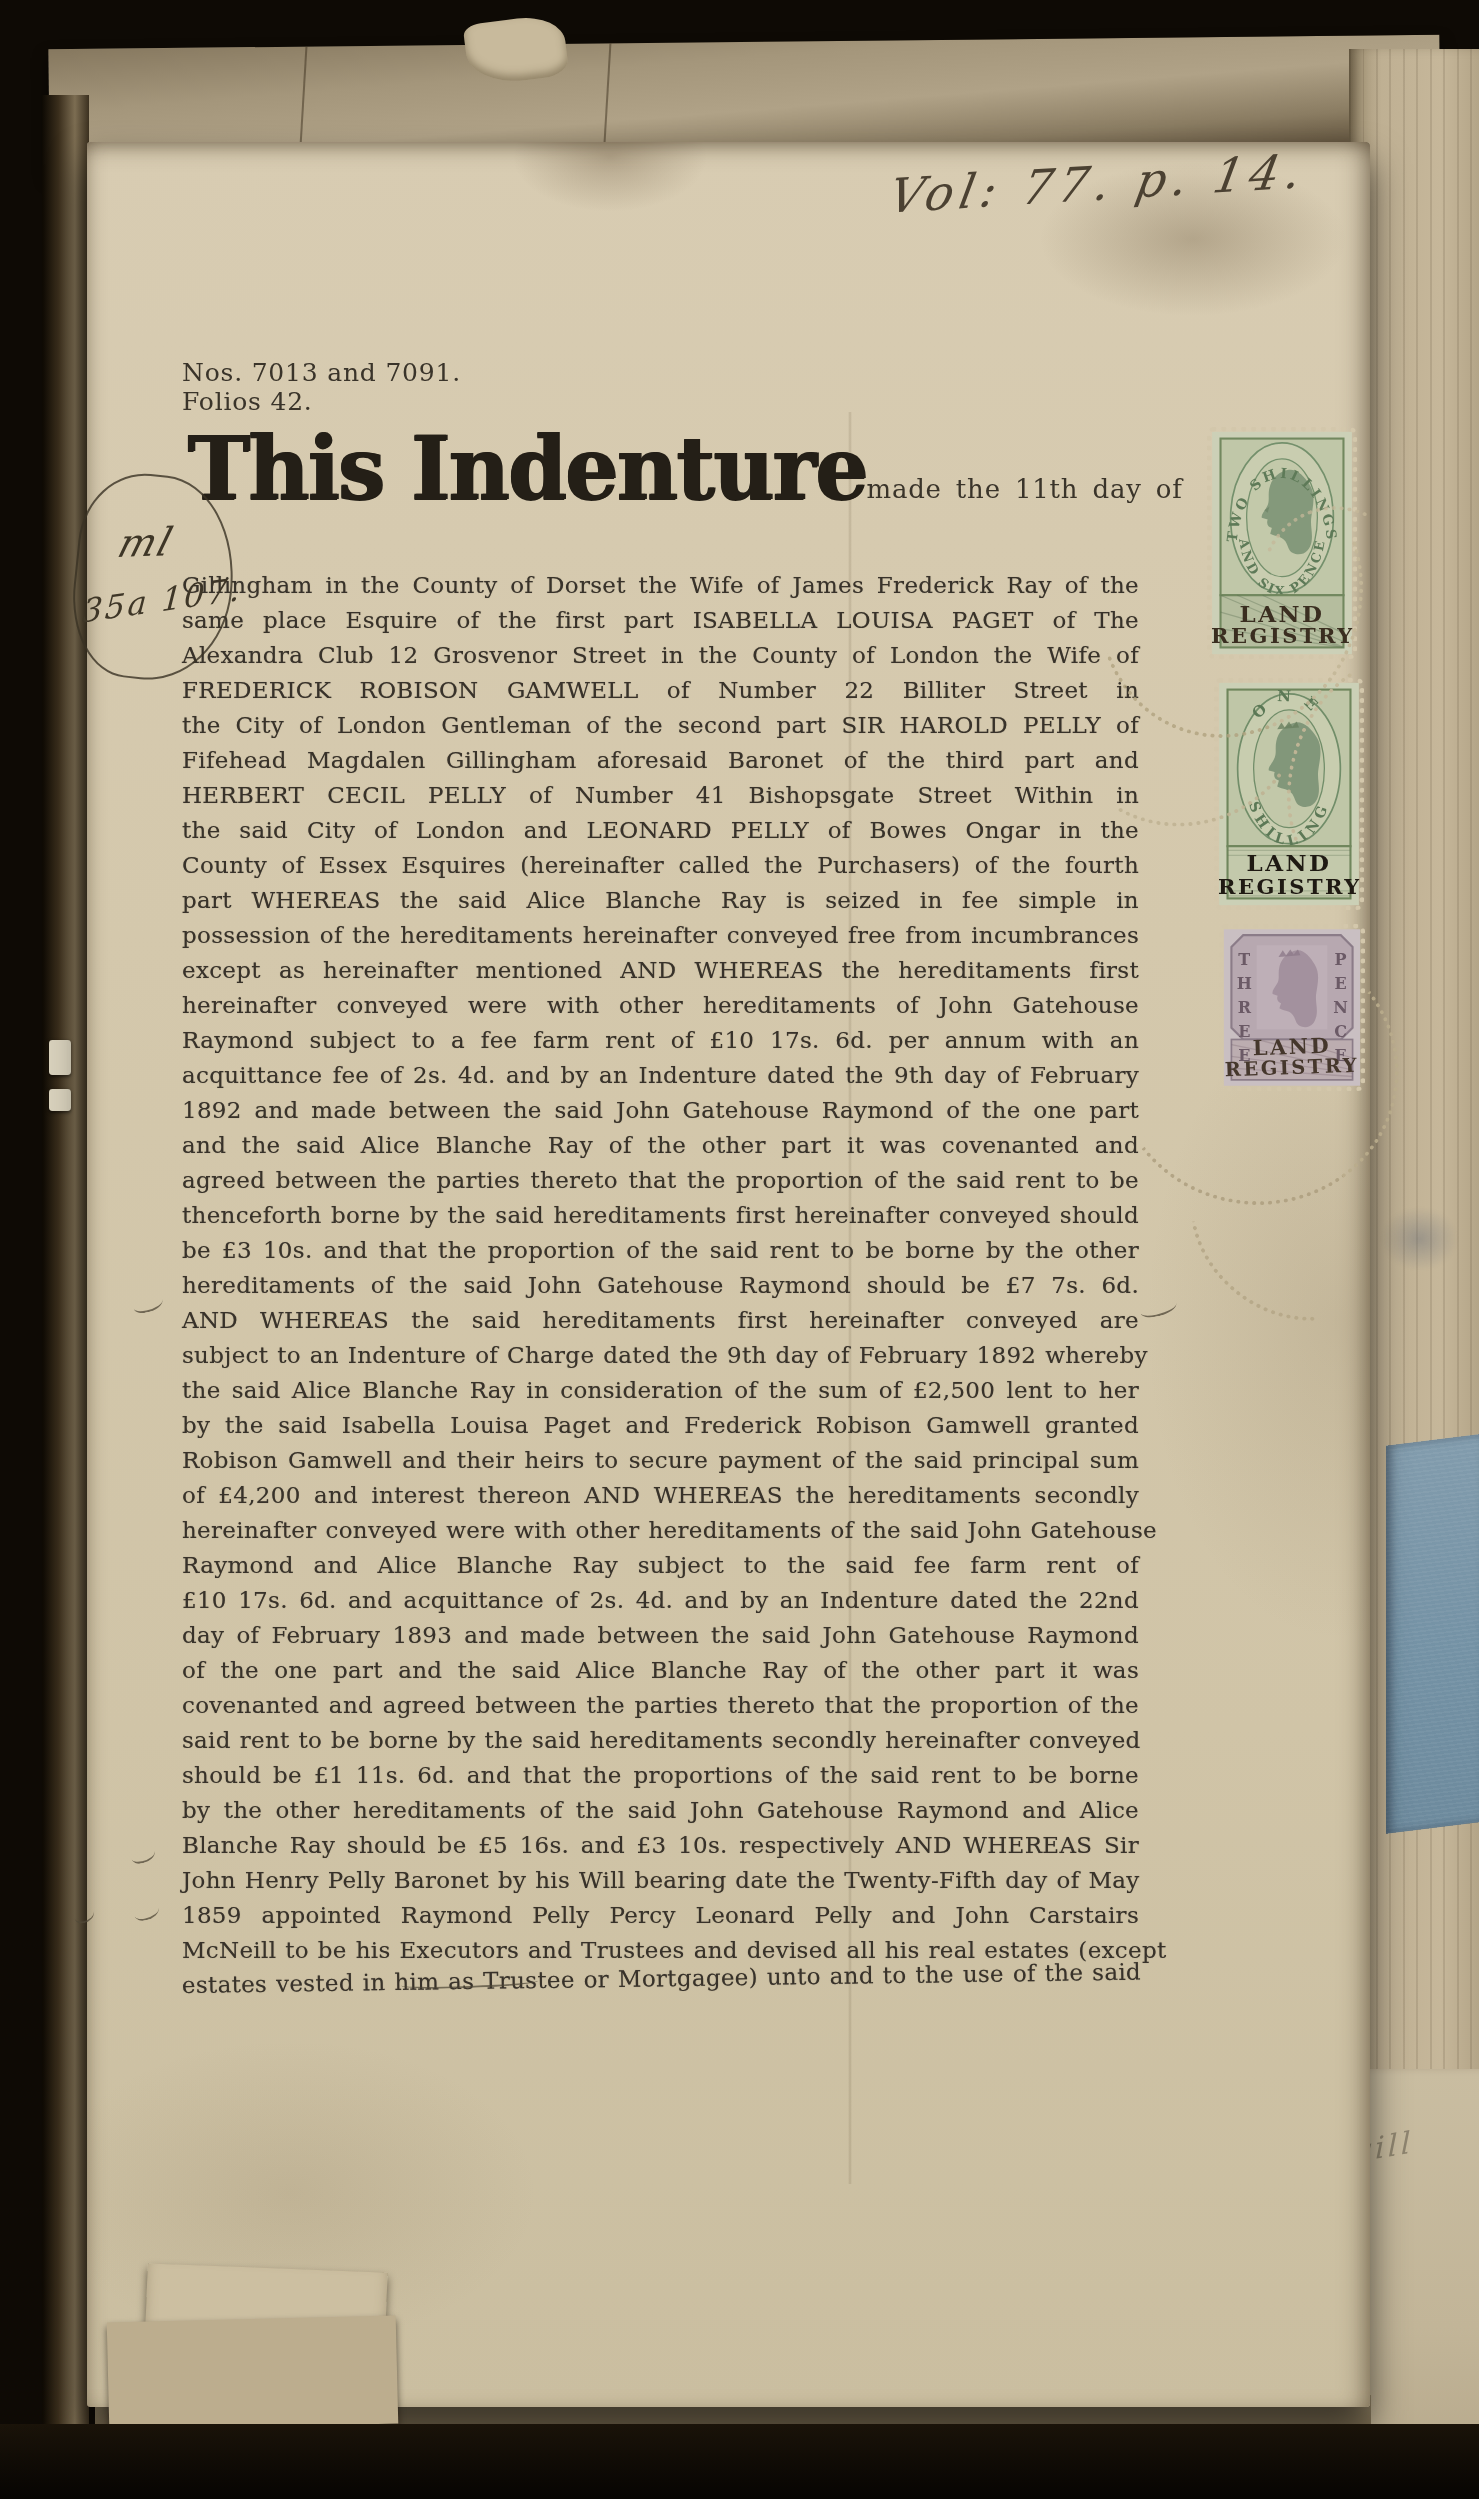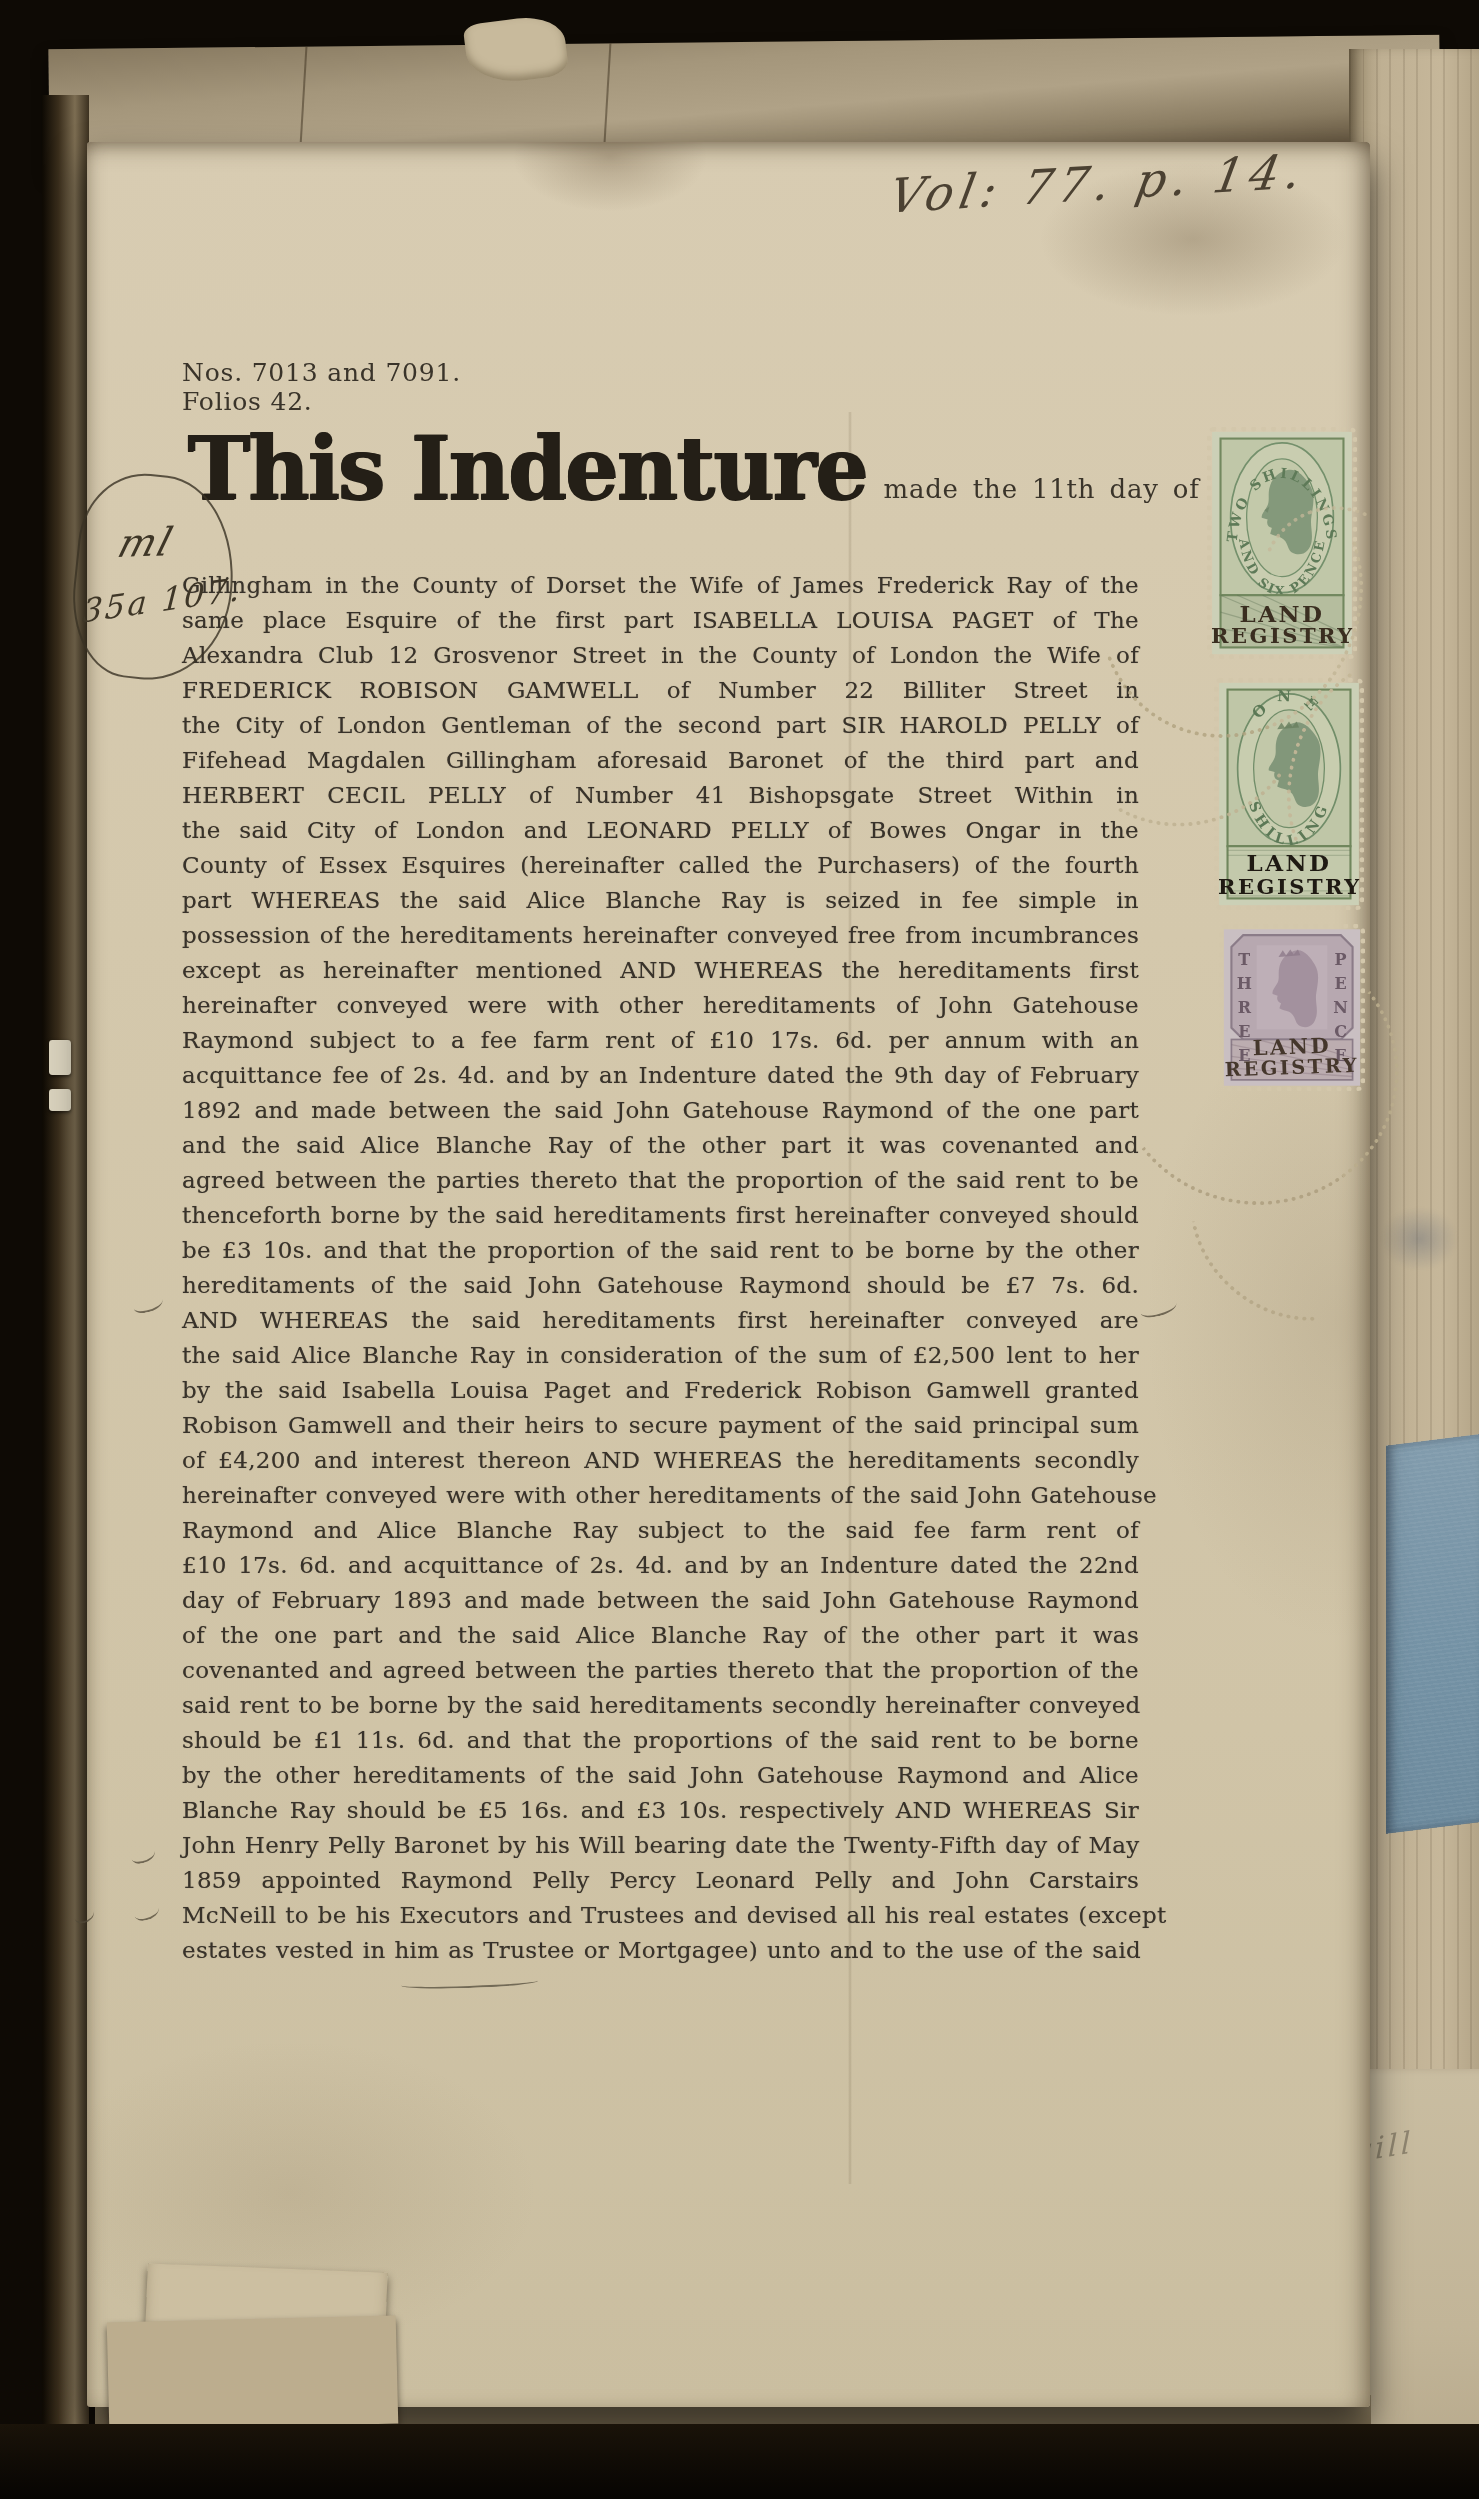--- a/index.html
+++ b/index.html
@@ -111,21 +111,21 @@
     position:absolute;left:100px;top:285px;width:996px;
     display:flex;align-items:baseline;white-space:nowrap;
   }
   .blackletter{
     font-size:84px;font-weight:bold;line-height:1;
     letter-spacing:-1.7px;color:#241f17;
     text-shadow:1.7px 0 0 currentColor, 0 0.8px 0 currentColor;
     transform:scaleY(1.04);
   }
   .heading-cont{
-    font-size:26px;color:#3a342a;margin-left:17px;letter-spacing:0.8px;word-spacing:5px;
+    font-size:26px;color:#3a342a;letter-spacing:0.8px;word-spacing:5px;
   }
   
   .body-text{
     position:absolute;left:95px;top:426px;width:957px;
     color:#38322a;font-size:23px;letter-spacing:0.3px;word-spacing:1.3px;
     text-shadow:0 0 0.8px rgba(56,50,40,.45);
   }
   .body-line{
     height:35px;line-height:35px;white-space:nowrap;
     text-align:justify;text-align-last:justify;
@@ -247,20 +247,21 @@
       <div class="body-line">hereinafter conveyed were with other hereditaments of John Gatehouse</div>
       <div class="body-line">Raymond subject to a fee farm rent of £10 17s. 6d. per annum with an</div>
       <div class="body-line">acquittance fee of 2s. 4d. and by an Indenture dated the 9th day of February</div>
       <div class="body-line">1892 and made between the said John Gatehouse Raymond of the one part</div>
       <div class="body-line">and the said Alice Blanche Ray of the other part it was covenanted and</div>
       <div class="body-line">agreed between the parties thereto that the proportion of the said rent to be</div>
       <div class="body-line">thenceforth borne by the said hereditaments first hereinafter conveyed should</div>
       <div class="body-line">be £3 10s. and that the proportion of the said rent to be borne by the other</div>
       <div class="body-line">hereditaments of the said John Gatehouse Raymond should be £7 7s. 6d.</div>
       <div class="body-line">AND WHEREAS the said hereditaments first hereinafter conveyed are</div>
+      <div class="body-line">subject to an Indenture of Charge dated the 9th day of February 1892 whereby</div>
       <div class="body-line">the said Alice Blanche Ray in consideration of the sum of £2,500 lent to her</div>
       <div class="body-line">by the said Isabella Louisa Paget and Frederick Robison Gamwell granted</div>
       <div class="body-line">Robison Gamwell and their heirs to secure payment of the said principal sum</div>
       <div class="body-line">of £4,200 and interest thereon AND WHEREAS the hereditaments secondly</div>
       <div class="body-line">hereinafter conveyed were with other hereditaments of the said John Gatehouse</div>
       <div class="body-line">Raymond and Alice Blanche Ray subject to the said fee farm rent of</div>
       <div class="body-line">£10 17s. 6d. and acquittance of 2s. 4d. and by an Indenture dated the 22nd</div>
       <div class="body-line">day of February 1893 and made between the said John Gatehouse Raymond</div>
       <div class="body-line">of the one part and the said Alice Blanche Ray of the other part it was</div>
       <div class="body-line">covenanted and agreed between the parties thereto that the proportion of the</div>

